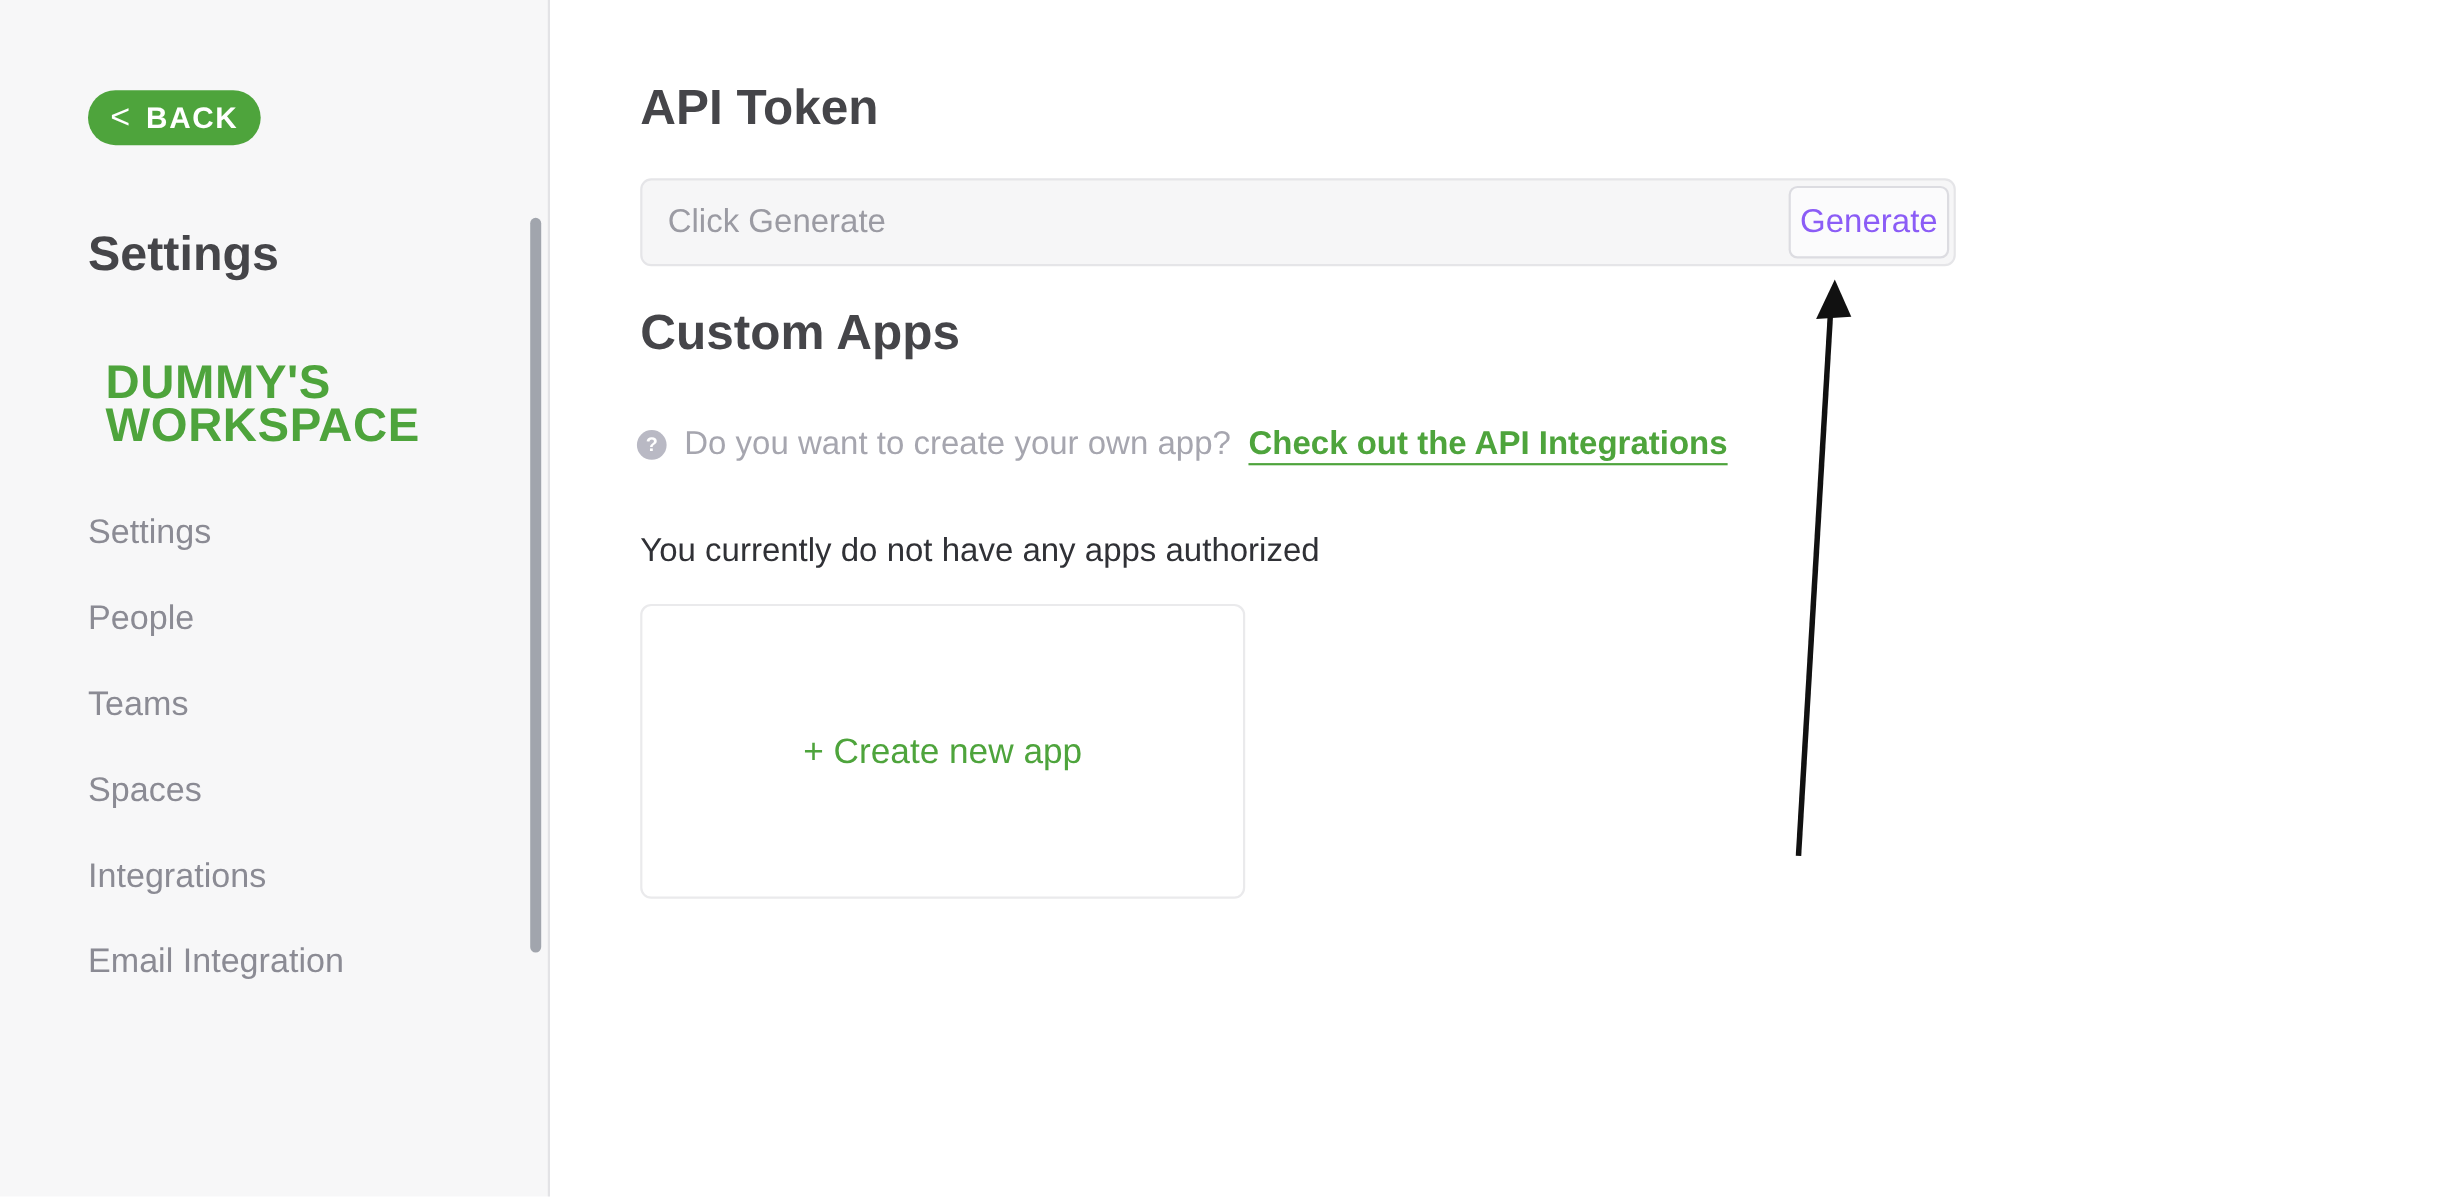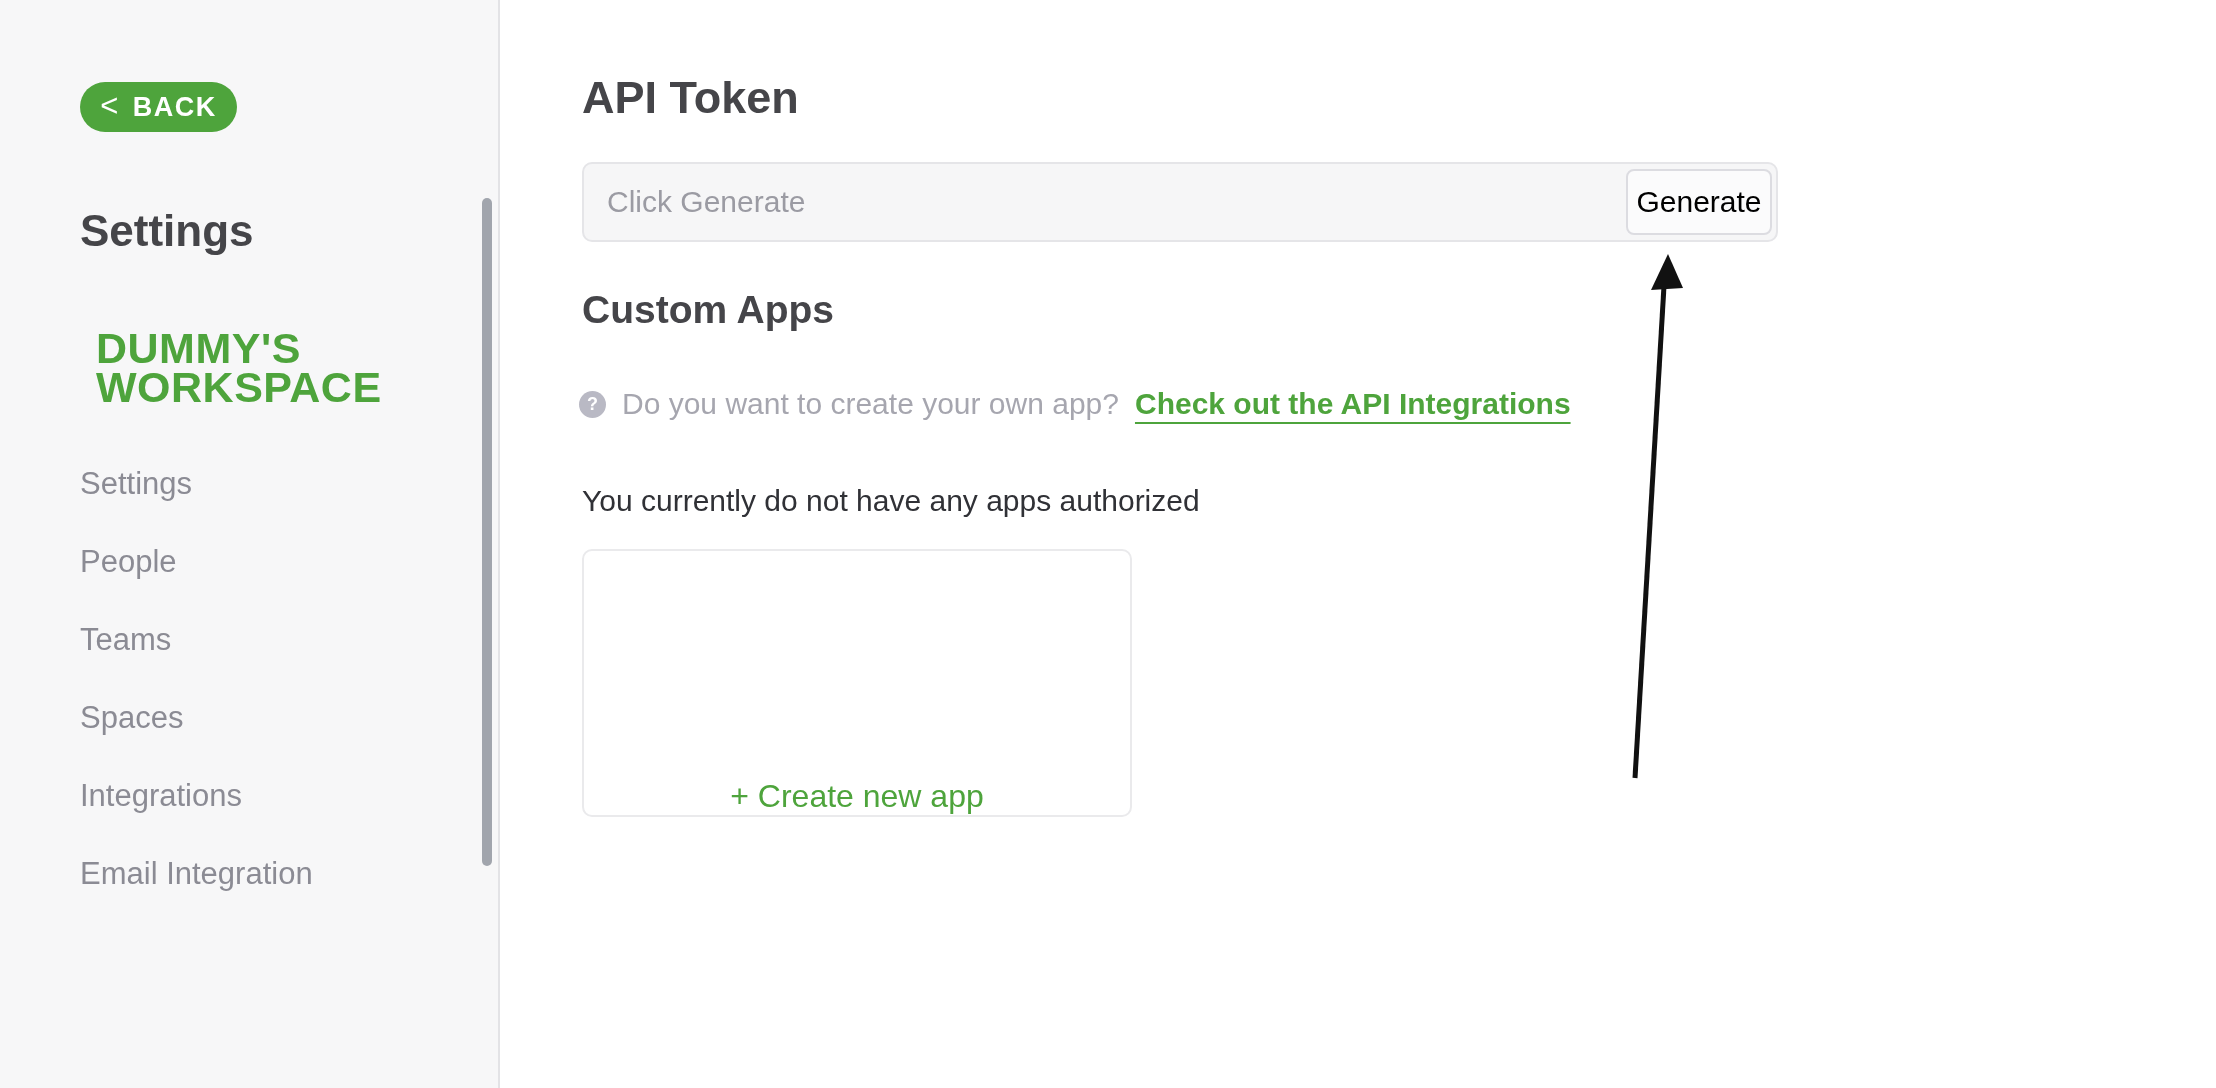--- a/index.html
+++ b/index.html
@@ -80,26 +80,26 @@
     position:absolute;left:0;top:0;width:100%;height:100%;
     border:none;outline:none;background:transparent;
     padding:0 170px 0 23px;
     font-family:inherit;font-size:30px;color:#be185d;
   }
   .token-input::placeholder{color:var(--placeholder-text);opacity:1;}
   .generate-btn{
     position:absolute;right:4px;top:5px;width:146px;height:66px;
     background:var(--button-bg);
     border:2px solid var(--button-border);border-radius:8px;
-    font-family:inherit;font-size:30px;color:#000000;
+    font-family:inherit;font-size:30px;color:#8b5cf6;
     cursor:pointer;
   }
   .custom-apps-heading{
-    position:absolute;left:582px;top:288px;margin:0;
-    font-size:39px;font-weight:700;color:var(--heading-text);
+    position:absolute;left:582px;top:276px;margin:0;
+    font-size:45px;font-weight:700;color:var(--heading-text);
   }
   .help-row{
     position:absolute;left:579px;top:388px;height:32px;
     display:flex;align-items:center;gap:16px;
     font-size:30px;color:var(--muted-text);white-space:nowrap;
   }
   .help-icon{
     width:27px;height:27px;border-radius:50%;
     background:var(--help-icon-bg);color:#fff;
     display:flex;align-items:center;justify-content:center;
@@ -109,21 +109,21 @@
     color:var(--accent-green);font-weight:700;cursor:pointer;
     text-decoration:underline;text-decoration-thickness:2px;text-underline-offset:8px;
   }
   .empty-state{
     position:absolute;left:582px;top:484px;
     font-size:30px;color:var(--body-text);text-align:right;
   }
   .create-app-box{
     position:absolute;left:582px;top:549px;width:550px;height:268px;
     background:#fff;border:2px solid #eaeaec;border-radius:10px;
-    display:flex;align-items:flex-end;justify-content:center;
+    display:flex;align-items:center;justify-content:center;
     cursor:pointer;
   }
   .create-app-label{
     font-size:32px;font-weight:500;color:var(--accent-green);
   }
   .arrow-overlay{
     position:absolute;left:0;top:0;width:2216px;height:1088px;
     pointer-events:none;
   }
 </style>

